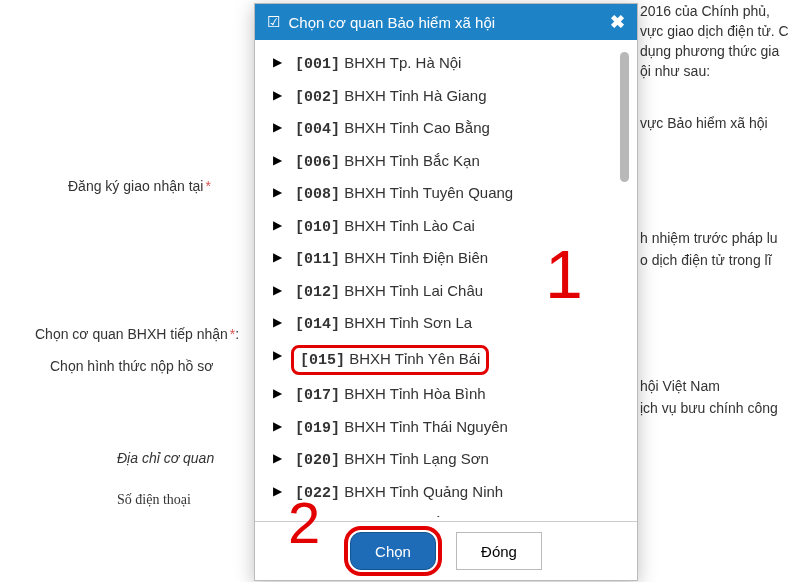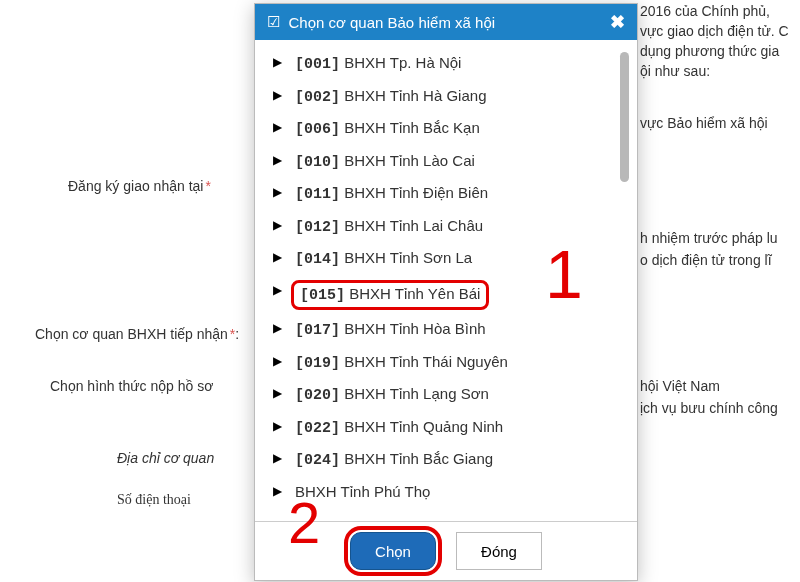--- a/index.html
+++ b/index.html
@@ -150,21 +150,21 @@
 </style>
 </head>
 <body>
 
 <div class="bg-text bg-label" style="left:68px; top:178px;">
   <span>Đăng ký giao nhận tại</span><span class="required">*</span>
 </div>
 <div class="bg-text bg-label" style="left:0px; top:326px;padding-left:35px;">
   <span>Chọn cơ quan BHXH tiếp nhận</span><span class="required">*</span>:
 </div>
-<div class="bg-text bg-label" style="left:50px; top:378px;">
+<div class="bg-text bg-label" style="left:50px; top:358px;">
   <span>Chọn hình thức nộp hồ sơ</span>
 </div>
 <div class="bg-text bg-label" style="left:117px; top:450px;font-style:italic;">
   <span>Địa chỉ cơ quan</span>
 </div>
 <div class="bg-text bg-label" style="left:117px; top:492px;font-family:Liberation Serif, serif;">
   <span>Số điện thoại</span>
 </div>
 
 <div class="bg-text bg-right" style="top:3px;">2016 của Chính phủ,</div>
@@ -181,21 +181,23 @@
   <div class="modal-header">
     <span class="check">☑</span>
     <span class="title">Chọn cơ quan Bảo hiểm xã hội</span>
     <span class="close">✖</span>
   </div>
 
   <div class="modal-body">
     <ul class="tree-list" id="tree-list">
         <li class="tree-item"><span class="code">[001]</span> BHXH Tp. Hà Nội</li>
         <li class="tree-item"><span class="code">[002]</span> BHXH Tỉnh Hà Giang</li>
+        <li class="tree-item"><span class="code">[004]</span> BHXH Tỉnh Cao Bằng</li>
         <li class="tree-item"><span class="code">[006]</span> BHXH Tỉnh Bắc Kạn</li>
+        <li class="tree-item"><span class="code">[008]</span> BHXH Tỉnh Tuyên Quang</li>
         <li class="tree-item"><span class="code">[010]</span> BHXH Tỉnh Lào Cai</li>
         <li class="tree-item"><span class="code">[011]</span> BHXH Tỉnh Điện Biên</li>
         <li class="tree-item"><span class="code">[012]</span> BHXH Tỉnh Lai Châu</li>
         <li class="tree-item"><span class="code">[014]</span> BHXH Tỉnh Sơn La</li>
         <li class="tree-item"><span class="highlight-box"><span class="code">[015]</span> BHXH Tỉnh Yên Bái</span></li>
         <li class="tree-item"><span class="code">[017]</span> BHXH Tỉnh Hòa Bình</li>
         <li class="tree-item"><span class="code">[019]</span> BHXH Tỉnh Thái Nguyên</li>
         <li class="tree-item"><span class="code">[020]</span> BHXH Tỉnh Lạng Sơn</li>
         <li class="tree-item"><span class="code">[022]</span> BHXH Tỉnh Quảng Ninh</li>
         <li class="tree-item"><span class="code">[024]</span> BHXH Tỉnh Bắc Giang</li>

